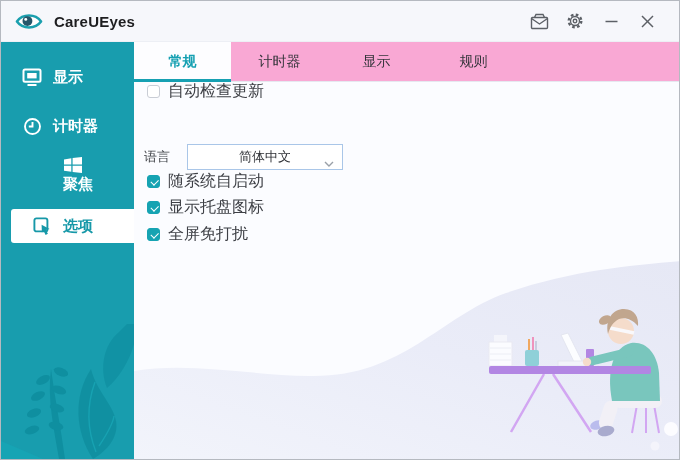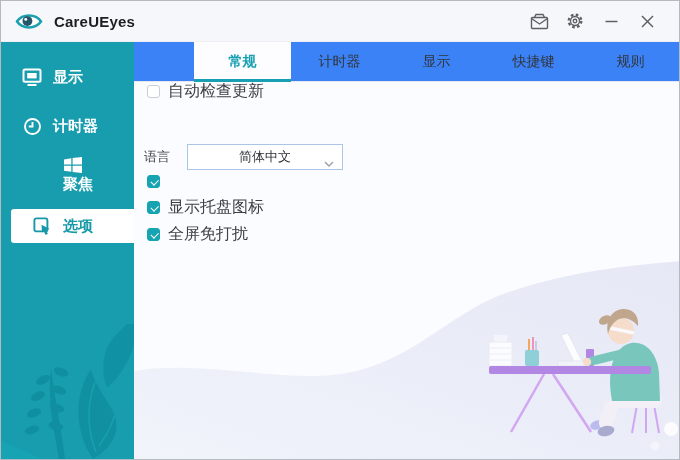--- a/index.html
+++ b/index.html
@@ -40,21 +40,21 @@
   .side-item:nth-child(1){top:18px;}
   .side-item:nth-child(2){top:67px;}
   .side-item:nth-child(3){top:113px;flex-direction:column;}
   .side-item:nth-child(4){top:167px;}
   .side-item:nth-child(5){top:218px;}
   .leaves{position:absolute;left:0;bottom:0;width:133px;height:135px;z-index:1;}
 
   
   .main{flex:1;position:relative;background:#fbfcff;overflow:hidden;}
 
-  .tabs{height:40px;display:flex;background:#3b82f6;border-bottom:1px solid #e6e8f0;position:relative;z-index:3;justify-content:flex-end;}
+  .tabs{height:40px;display:flex;background:#f9a8d4;border-bottom:1px solid #e6e8f0;position:relative;z-index:3;}
   .tab{
     width:97px;text-align:center;line-height:39px;font-size:14px;color:#33343a;
     cursor:pointer;position:relative;flex:none;
   }
   .tab.active{background:#fdfdff;color:#16a0b2;font-weight:bold;}
   .tab.active::after{
     content:"";position:absolute;left:0;right:0;bottom:-1px;height:3px;background:#16a0b2;
   }
 
   .panel{position:absolute;top:40px;left:0;right:0;bottom:0;z-index:2;}
@@ -195,21 +195,20 @@
         <path d="M118,8 C103,20 98,44 106,64 C118,54 129,36 133,20 L133,0 L126,0 Z" fill="#0f8fa0" opacity="0.75"></path>
       </svg>
     </nav>
 
     <section class="main">
 
       <div class="tabs">
         <div class="tab active">常规</div>
         <div class="tab">计时器</div>
         <div class="tab">显示</div>
-        <div class="tab">快捷键</div>
         <div class="tab">规则</div>
       </div>
 
       <svg class="scene" viewBox="0 0 547 210" preserveAspectRatio="none">
         <defs>
           <linearGradient id="waveGrad" x1="0" y1="1" x2="1" y2="0">
             <stop offset="0" stop-color="#f2f4fb"></stop>
             <stop offset="0.55" stop-color="#eaecf8"></stop>
             <stop offset="1" stop-color="#e6e8f5"></stop>
           </linearGradient>
@@ -264,20 +263,21 @@
           </div>
         </div>
 
         <label class="check-row">
           <span class="cb"></span>
           <span>自动检查更新</span>
         </label>
 
         <label class="check-row">
           <span class="cb checked"></span>
+          <span>随系统自启动</span>
         </label>
 
         <label class="check-row">
           <span class="cb checked"></span>
           <span>显示托盘图标</span>
         </label>
 
         <label class="check-row">
           <span class="cb checked"></span>
           <span>全屏免打扰</span>

